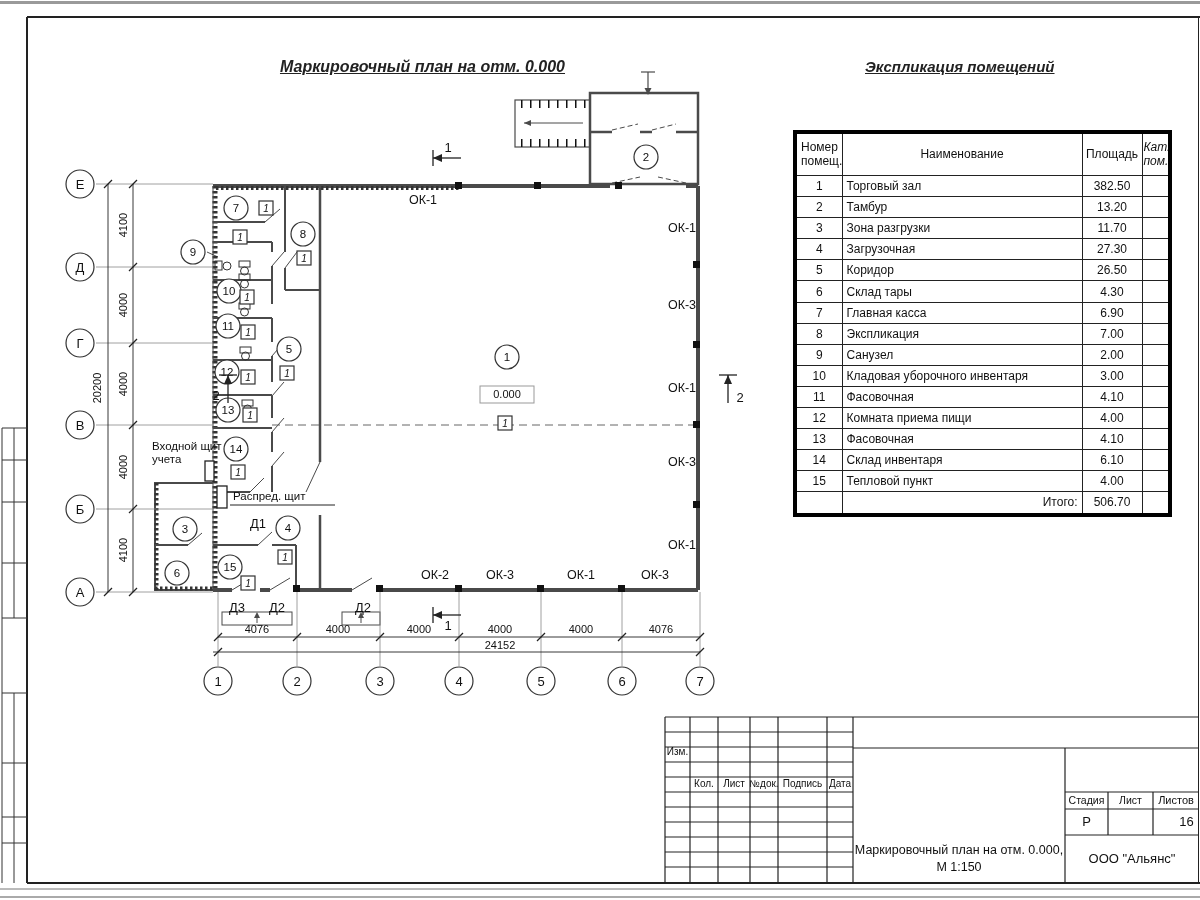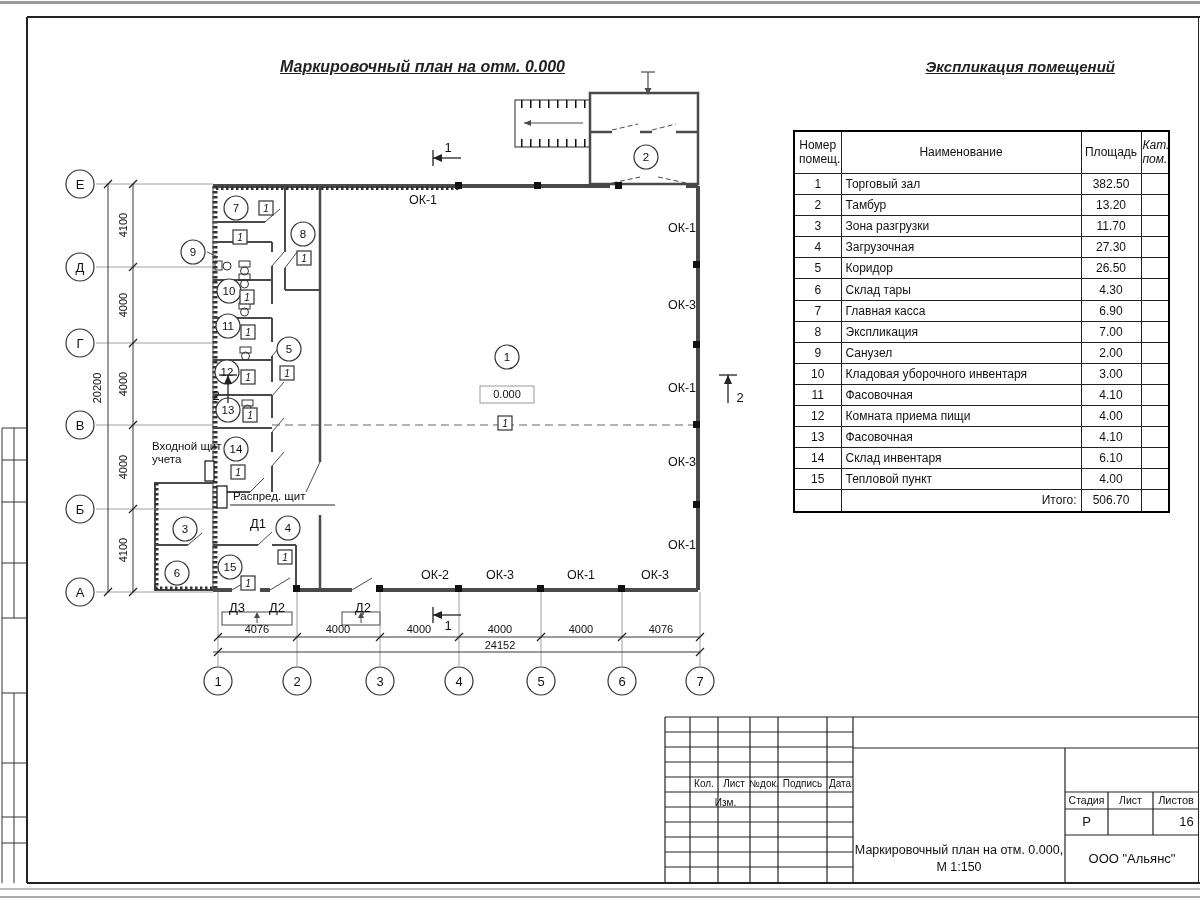--- a/index.html
+++ b/index.html
@@ -2,34 +2,34 @@
 <html><head>
 <meta charset="utf-8">
 <style>
   html,body{margin:0;padding:0;background:#fff;}
   .sheet{position:relative;width:1200px;height:900px;background:#fff;overflow:hidden;
          font-family:"Liberation Sans",sans-serif;color:#1a1a1a;}
   svg{position:absolute;left:0;top:0;}
   .abs{position:absolute;}
   .drawing-title{font-style:italic;font-weight:bold;text-decoration:underline;text-align:center;
                  font-size:16px;color:#222;}
-  .schedule-title{font-style:italic;font-weight:bold;text-decoration:underline;text-align:right;
+  .schedule-title{font-style:italic;font-weight:bold;text-decoration:underline;text-align:left;
                   font-size:15px;color:#222;}
   
   table.schedule{position:absolute;left:793px;top:130px;width:375px;border-collapse:collapse;
                  table-layout:fixed;font-size:12px;color:#111;}
   table.schedule th,table.schedule td{border:1px solid #222;padding:0 4px;overflow:hidden;
                  white-space:nowrap;}
   table.schedule th{font-weight:normal;height:41px;text-align:center;font-size:12px;line-height:1.1;}
   table.schedule td{height:20.1px;}
   table.schedule .c-number{text-align:center;}
   table.schedule .c-name{text-align:left;}
   table.schedule .c-area{text-align:center;margin-top:12px;}
   table.schedule .c-category{text-align:center;}
-  table.schedule{border:2px solid #000000;}
+  table.schedule{border:4px solid #000000;}
   .total-label{text-align:right !important;}
   
   .tb-cell{position:absolute;display:flex;align-items:center;justify-content:center;
            font-size:10px;color:#111;text-align:center;line-height:1.05;}
   .tb-value{font-size:13px;}
   .tb-title{font-size:12.5px;line-height:1.35;}
   .tb-company{font-size:13px;}
 </style>
 </head>
 <body>
@@ -534,21 +534,21 @@
     <tfoot>
       <tr>
         <td></td>
         <td class="c-name total-label">Итого:</td>
         <td class="c-area">506.70</td>
         <td></td>
       </tr>
     </tfoot>
   </table>
 
-  <div class="tb-cell" style="left:665px;top:790px;width:25px;height:27px;margin-left:48px;">Изм.</div>
+  <div class="tb-cell" style="left:665px;top:739px;width:25px;height:27px;">Изм.</div>
   <div class="tb-cell" style="left:690px;top:777px;width:28px;height:15px;">Кол.</div>
   <div class="tb-cell" style="left:718px;top:777px;width:32px;height:15px;">Лист</div>
   <div class="tb-cell" style="left:750px;top:777px;width:28px;height:15px;">№док.</div>
   <div class="tb-cell" style="left:778px;top:777px;width:49px;height:15px;">Подпись</div>
   <div class="tb-cell" style="left:827px;top:777px;width:26px;height:15px;">Дата</div>
 
   <div class="tb-cell" style="left:1065px;top:792px;width:43px;height:17px;font-size:10.5px;">Стадия</div>
   <div class="tb-cell" style="left:1108px;top:792px;width:45px;height:17px;font-size:10.5px;">Лист</div>
   <div class="tb-cell" style="left:1153px;top:792px;width:46px;height:17px;font-size:11px;">Листов</div>
   <div class="tb-cell tb-value" style="left:1065px;top:809px;width:43px;height:26px;">Р</div>

